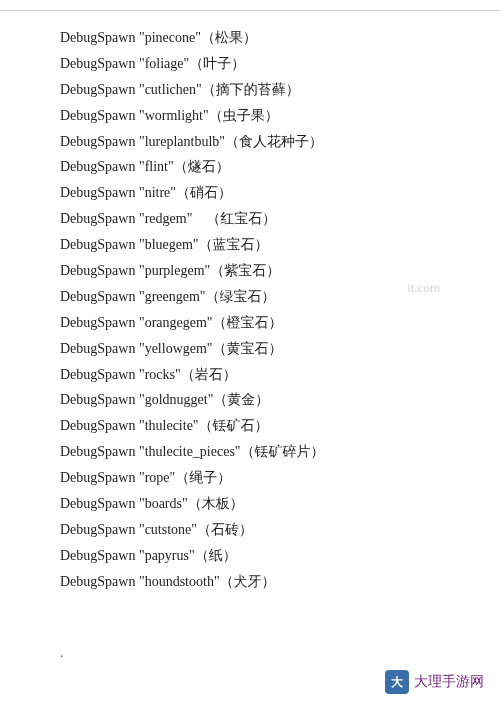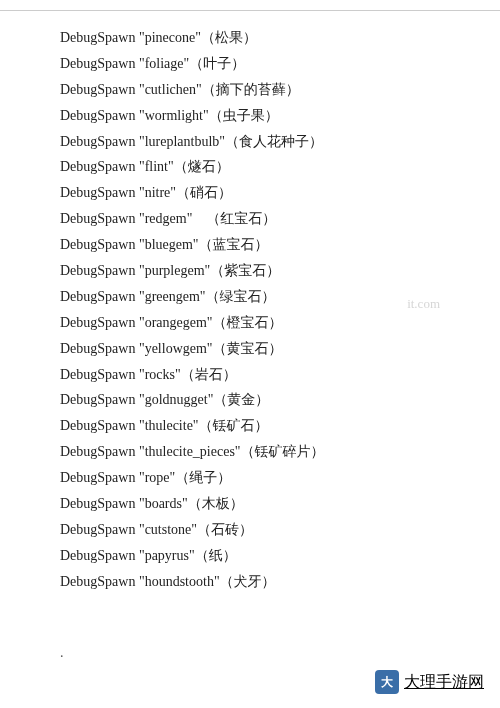--- a/index.html
+++ b/index.html
@@ -31,21 +31,21 @@
     }
 
     .entry {
       line-height: 1.85;
       font-size: 14px;
       color: #222;
     }
 
     .watermark {
       position: absolute;
-      top: 296px;
+      top: 280px;
       right: 60px;
       font-size: 13px;
       color: rgba(180, 180, 180, 0.55);
       pointer-events: none;
       user-select: none;
       transform: rotate(0deg);
     }
 
     .dot {
       margin-top: 10px;
@@ -70,24 +70,23 @@
       border-radius: 4px;
       display: flex;
       align-items: center;
       justify-content: center;
       color: white;
       font-size: 12px;
       font-weight: bold;
     }
 
     .bottom-logo-text {
-      font-size: 16px;
-      color: #000000;
+      font-size: 14px;
+      color: #701a75;
       font-family: "Microsoft YaHei", sans-serif;
-      text-decoration: underline;
     }
   </style>
 </head>
 <body>
 
 <div class="top-divider"></div>
 
 <div class="content">
   <div id="entries-container">
       <div class="entry">DebugSpawn "pinecone"（松果）</div>

